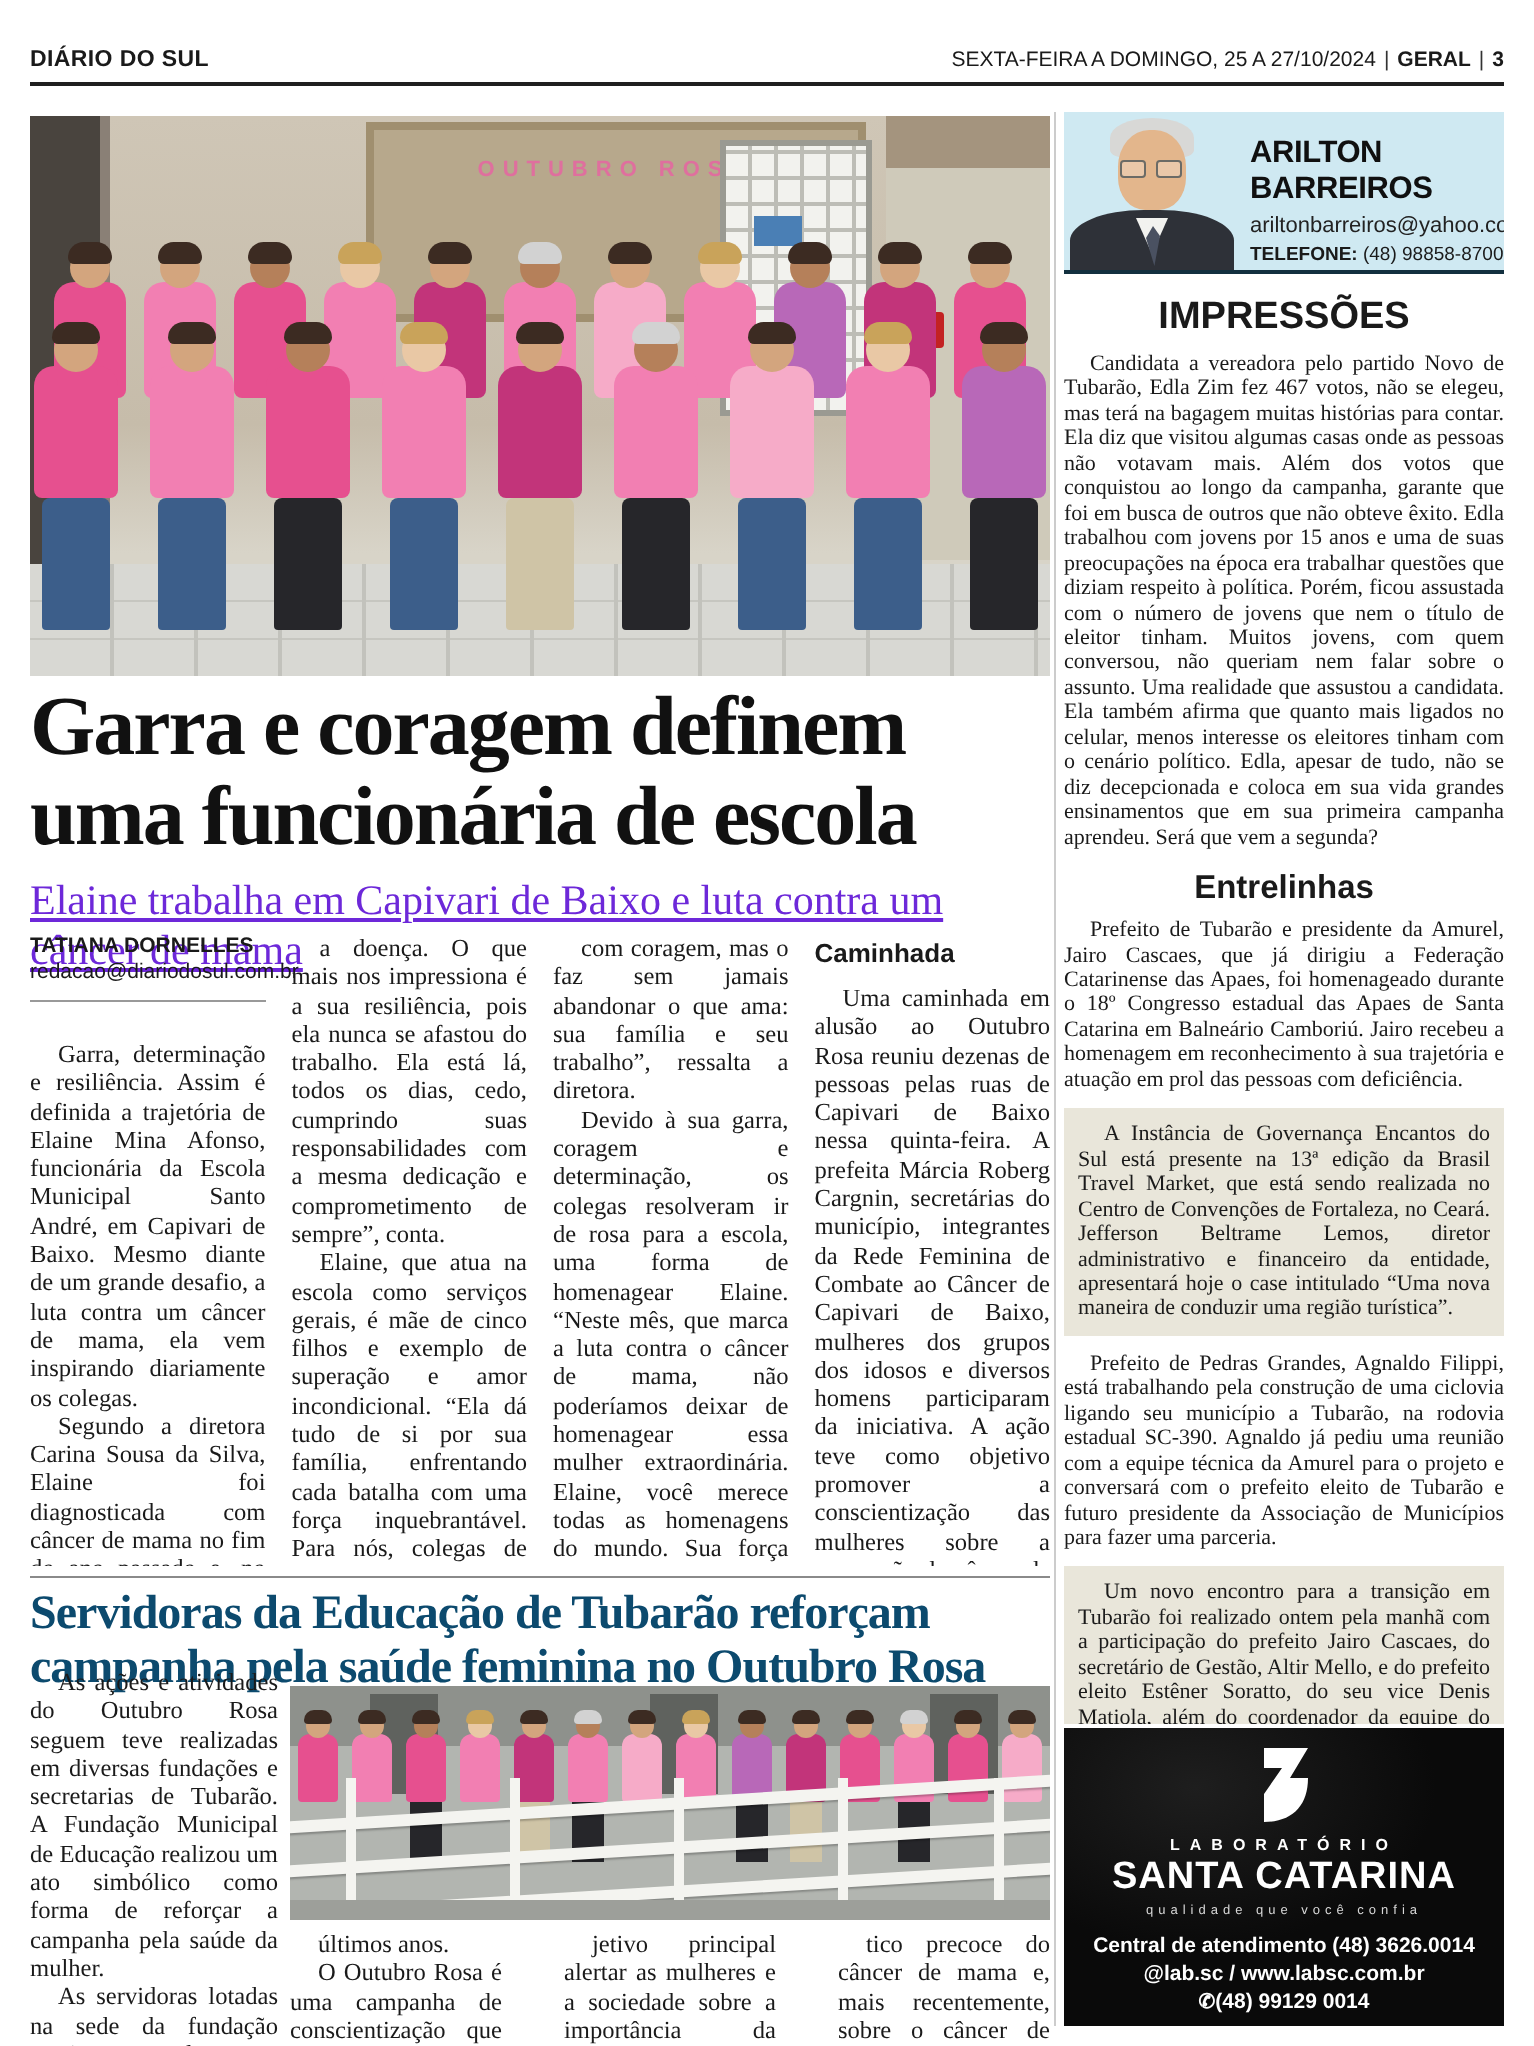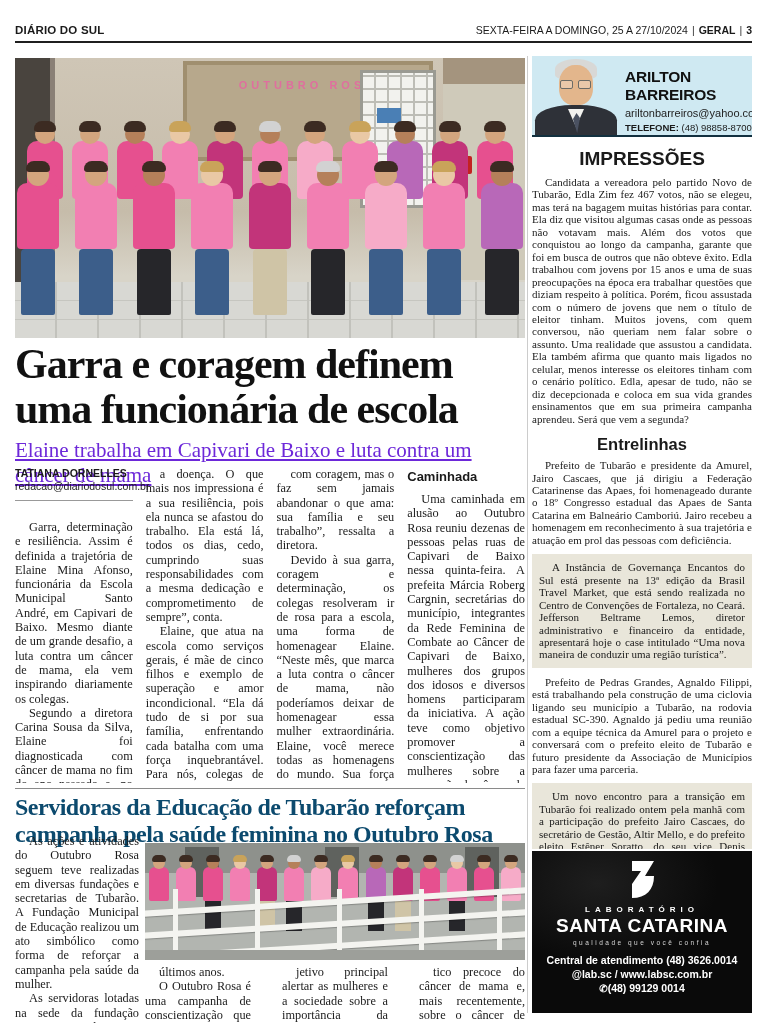--- a/index.html
+++ b/index.html
@@ -128,21 +128,21 @@
 
   .rc-h1 { font-family:"Liberation Sans",sans-serif; font-weight:bold; font-size:19px;
     text-align:center; margin:11px 0 6px; letter-spacing:0; }
   .rc-h2 { font-family:"Liberation Sans",sans-serif; font-weight:bold; font-size:16.5px;
     text-align:center; margin:10px 0 5px; }
   .rc-p { font-size:11px; line-height:12.45px; text-align:justify; text-indent:13px; margin:0 0 8px; }
   .rc-p.hl { background:#e9e6da; padding:7px 7px; }
 
   
   #ad { margin-top:2px; background:#0c0c0c; color:#ffffff; text-align:center;
-    font-family:"Liberation Sans",sans-serif; padding:10px 6px 19px;
+    font-family:"Liberation Sans",sans-serif; padding:10px 6px 6px;
     background:radial-gradient(120px 80px at 30% 20%, #1e1e1e, #0a0a0a); }
   #ad svg { display:block; margin:0 auto 4px; }
   .ad-top { font-size:8px; letter-spacing:5px; font-weight:bold; }
   .ad-brand { font-size:19px; font-weight:bold; letter-spacing:0.5px; margin-top:1px; }
   .ad-tag { font-size:6.5px; letter-spacing:2.5px; color:#d8d8d8; margin:2px 0 8px; }
   .ad-l1 { font-size:10.5px; font-weight:bold; }
   .ad-l2 { font-size:10.5px; font-weight:bold; margin-top:2px; }
   .ad-l3 { font-size:10.5px; font-weight:bold; margin-top:2px; }
   .wa { display:inline-block; font-size:10px; }
 </style>

